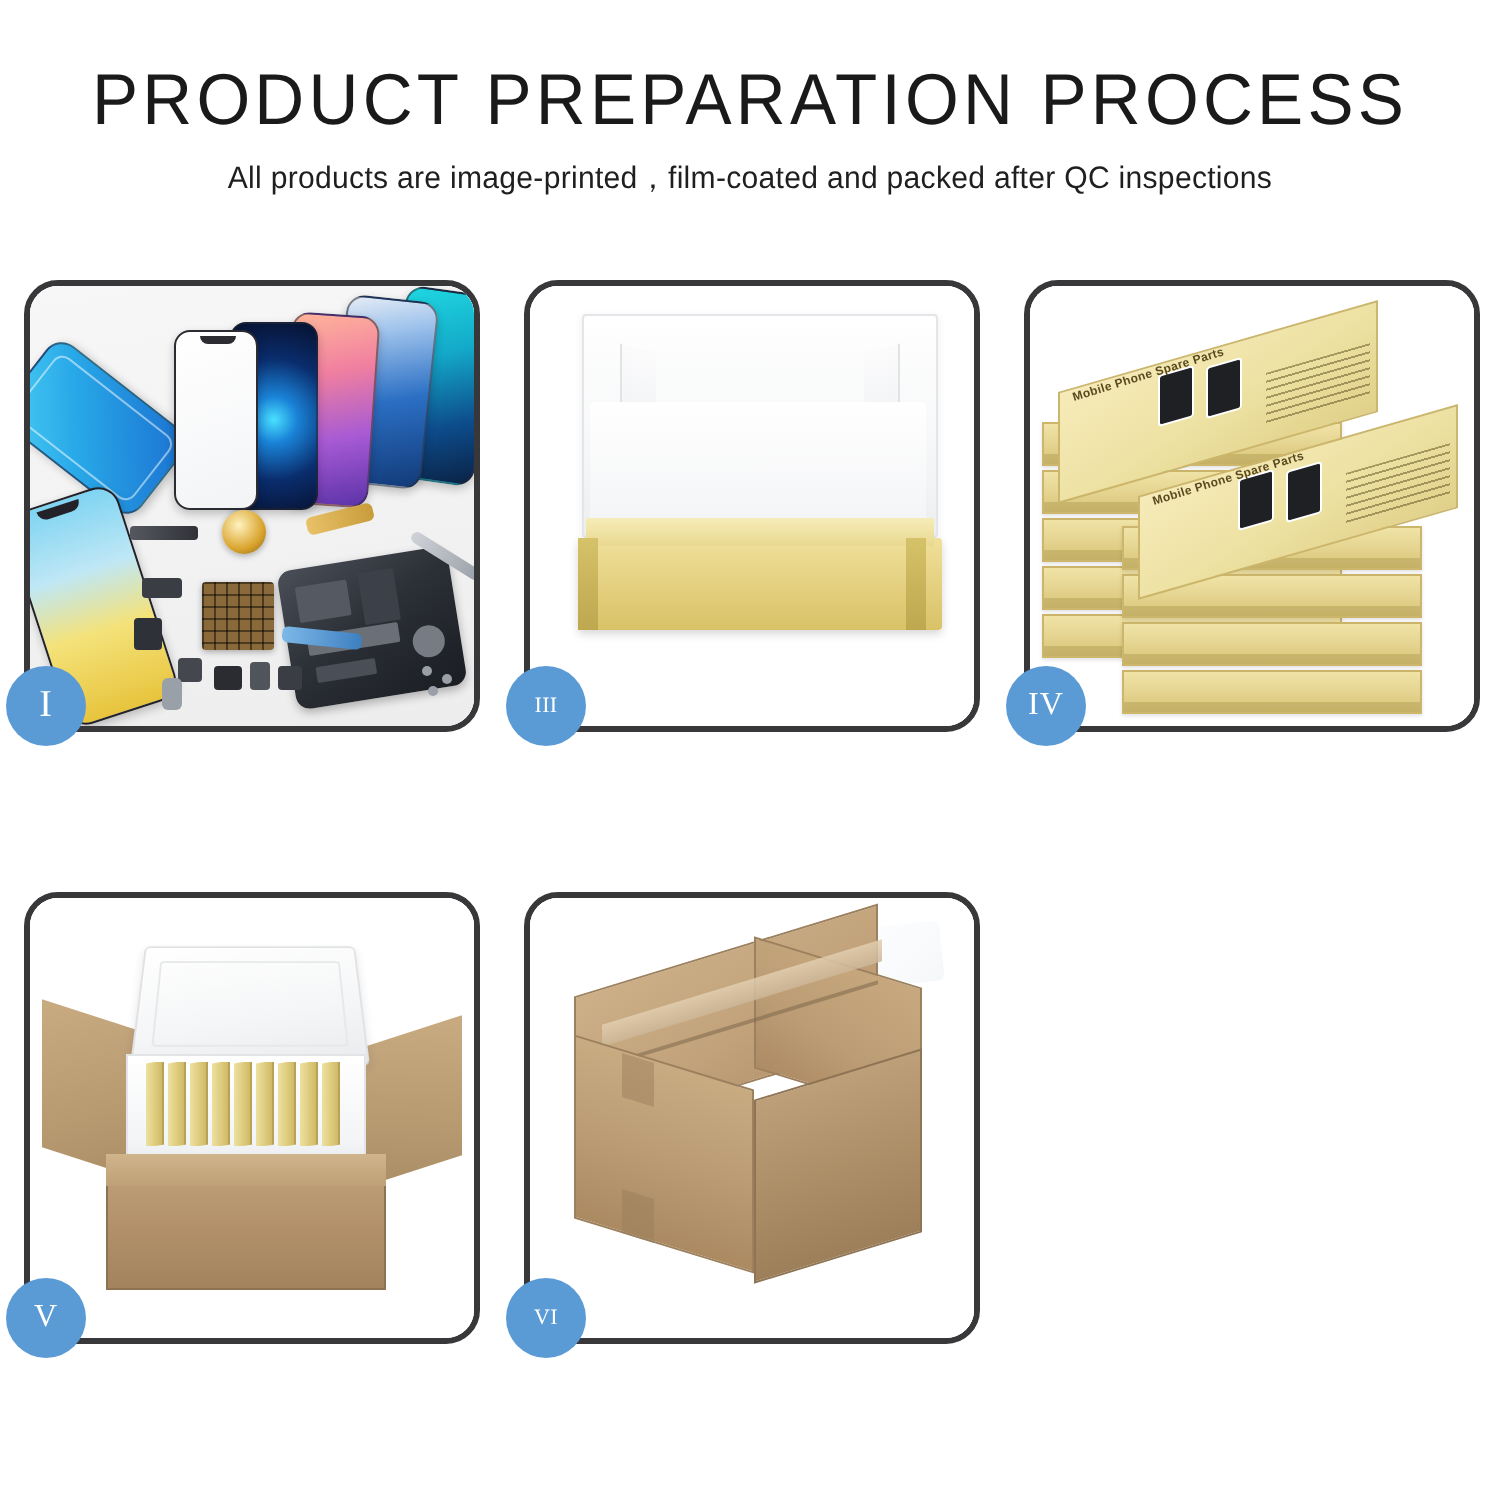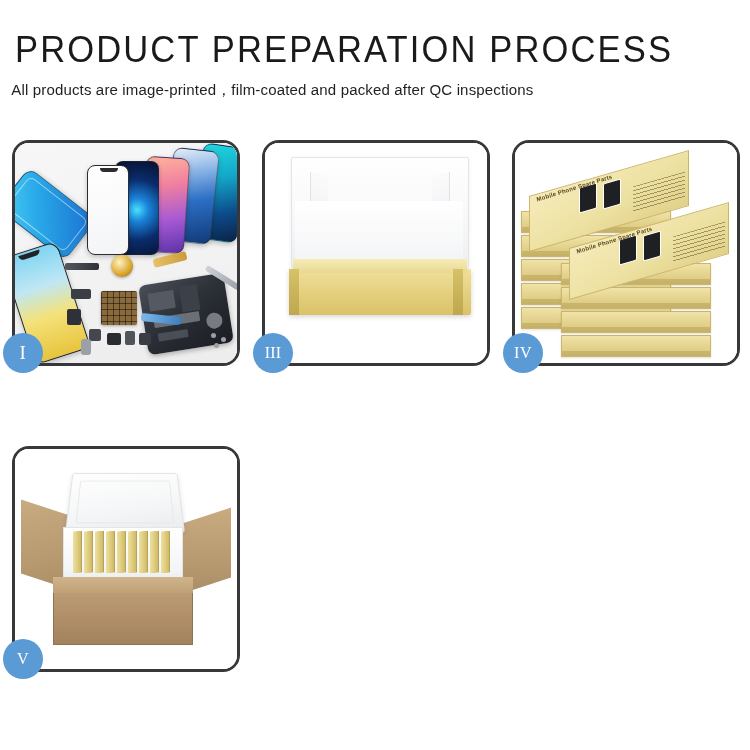--- a/index.html
+++ b/index.html
@@ -18,20 +18,21 @@
     height: 750px;
     background: #ffffff;
   }
 
   
   .header {
     position: absolute;
     top: 30px;
     left: 0;
     width: 750px;
+    text-align: center;
   }
 
   .main-title {
     font-family: "Liberation Sans", sans-serif;
     font-size: 36px;
     font-weight: 400;
     letter-spacing: 2.2px;
     color: #1a1a1a;
     line-height: 40px;
     transform: scaleX(0.96);
@@ -89,21 +90,21 @@
     background: #5b9bd5;
     color: #ffffff;
     font-family: "Liberation Serif", serif;
     font-size: 19px;
     line-height: 40px;
     text-align: center;
     letter-spacing: 0.5px;
     z-index: 5;
   }
   .badge.wide { font-size: 16px; }
-  .badge.xwide { font-size: 16px; letter-spacing: 0.2px; }
+  .badge.xwide { font-size: 11px; letter-spacing: 0.2px; }
 
   
   .scene { position: absolute; inset: 0; }
 
   .p1-bg {
     position: absolute; inset: 0;
     background: linear-gradient(170deg,#f7f7f8 0%,#f2f2f3 55%,#ededee 100%);
   }
 
   .ph {
@@ -678,15 +679,32 @@
             <div class="ybox" style="left:79px"></div>
             <div class="ybox" style="left:90px"></div>
           </div>
           <div class="carton-body"></div>
           <div class="carton-front"></div>
         </div>
       </div>
       <div class="badge wide">V</div>
     </div>
 
+    <div class="panel">
+      <div class="panel-inner">
+        <div class="scene">
+          <div class="p6-bg"></div>
+          <div class="cb-wrap"></div>
+          <div class="cb-top"></div>
+          <div class="cb-top-r"></div>
+          <div class="cb-tape"></div>
+          <div class="cb-seam"></div>
+          <div class="cb-left"></div>
+          <div class="cb-right"></div>
+          <div class="cb-tab cb-tab1"></div>
+          <div class="cb-tab cb-tab2"></div>
+        </div>
+      </div>
+      <div class="badge xwide">VI</div>
+    </div>
 
   </div>
 </div>
 
 </body></html>

